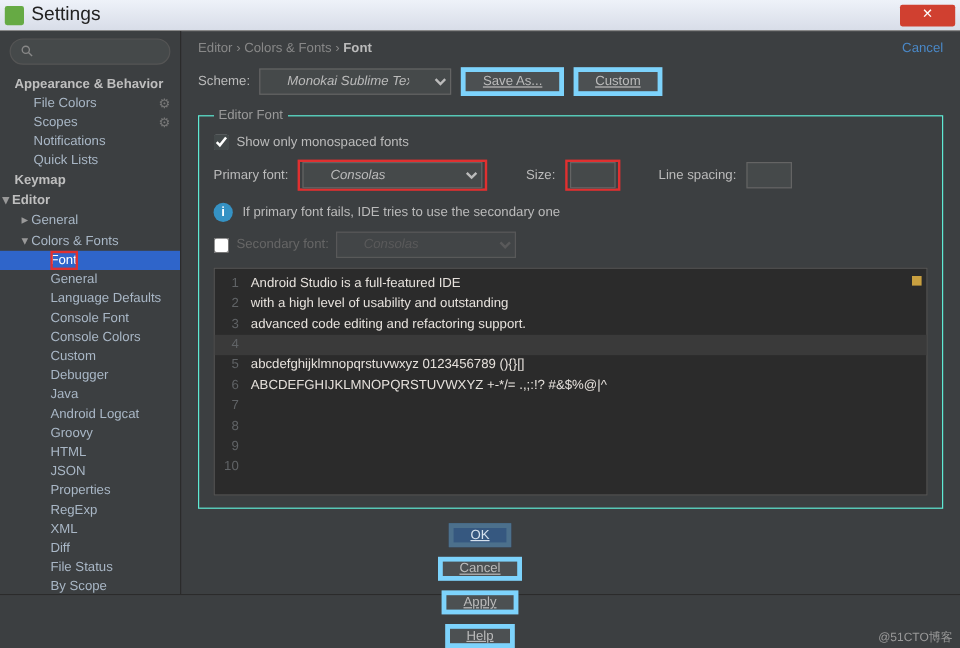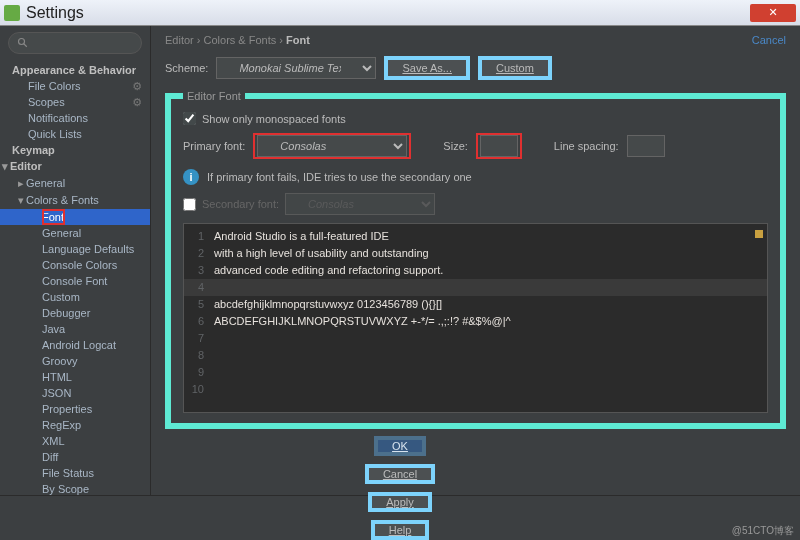--- a/index.html
+++ b/index.html
@@ -23,21 +23,21 @@
 .caret { display:inline-block; width:8px; margin-left:-10px; color:#999; }
 .content { flex:1; padding:8px 14px; overflow:hidden; position:relative; }
 .crumb { color:#888; margin-bottom:10px; }
 .crumb b { color:#bbb; }
 .reset { position:absolute; right:14px; top:8px; color:#4a88c7; cursor:pointer; }
 .row { display:flex; align-items:center; gap:8px; margin-bottom:10px; }
 .lbl { color:#bbb; }
 select,input[type=text] { background:#45494a; border:1px solid #646464; color:#bbb; height:22px; padding:0 18px;font-style:italic; }
 .btn { background:#4c5052; border:4px solid #7dd3fc; color:#bbb; height:24px; padding:0 14px; cursor:pointer;text-decoration:underline; }
 .btn.primary { background:#365880; border-color:#4c708c; color:#d6e2ee; }
-fieldset { border:6px solid #5eead4; padding:10px 12px; }
+fieldset { border:1px solid #5eead4; padding:10px 12px; }
 legend { color:#999; padding:0 4px; }
 .chk { display:flex; align-items:center; gap:6px; margin-bottom:8px; }
 .chk input { accent-color:#43494a; }
 .hl { border:2px solid #e03030; padding:0 2px; display:inline-flex; align-items:center; }
 .info { display:flex; align-items:center; gap:8px; margin:8px 0; }
 .info-icon { width:16px; height:16px; border-radius:50%; background:#3592c4; color:#fff; text-align:center; line-height:16px; font-weight:bold; }
 .preview { background:#2b2b2b; border:1px solid #555; margin-top:8px; height:190px; font-family:Consolas,monospace; font-size:12px; position:relative; }
 .preview .gutter { position:absolute; left:0; top:0; bottom:0; width:26px; text-align:right; padding:4px 6px 0 0; color:#606366; line-height:17px; }
 .preview .code { padding:4px 0 0 30px; color:#e6e1dc; line-height:17px; white-space:pre; }
 .preview .hlrow { background:#3a3a3a; display:block; margin-left:-30px; padding-left:30px; }
@@ -69,22 +69,22 @@
         <div class="tree-item sub">Scopes<span class="gear">⚙</span></div>
         <div class="tree-item sub">Notifications</div>
         <div class="tree-item sub">Quick Lists</div>
         <div class="tree-item header">Keymap</div>
         <div class="tree-item header"><span class="caret">▾</span>Editor</div>
         <div class="tree-item sub"><span class="caret">▸</span>General</div>
         <div class="tree-item sub"><span class="caret">▾</span>Colors &amp; Fonts</div>
         <div class="tree-item sub2 sel">Font</div>
         <div class="tree-item sub2">General</div>
         <div class="tree-item sub2">Language Defaults</div>
+        <div class="tree-item sub2">Console Font</div>
         <div class="tree-item sub2">Console Colors</div>
-        <div class="tree-item sub2">Console Font</div>
         <div class="tree-item sub2">Custom</div>
         <div class="tree-item sub2">Debugger</div>
         <div class="tree-item sub2">Java</div>
         <div class="tree-item sub2">Android Logcat</div>
         <div class="tree-item sub2">Groovy</div>
         <div class="tree-item sub2">HTML</div>
         <div class="tree-item sub2">JSON</div>
         <div class="tree-item sub2">Properties</div>
         <div class="tree-item sub2">RegExp</div>
         <div class="tree-item sub2">XML</div>

